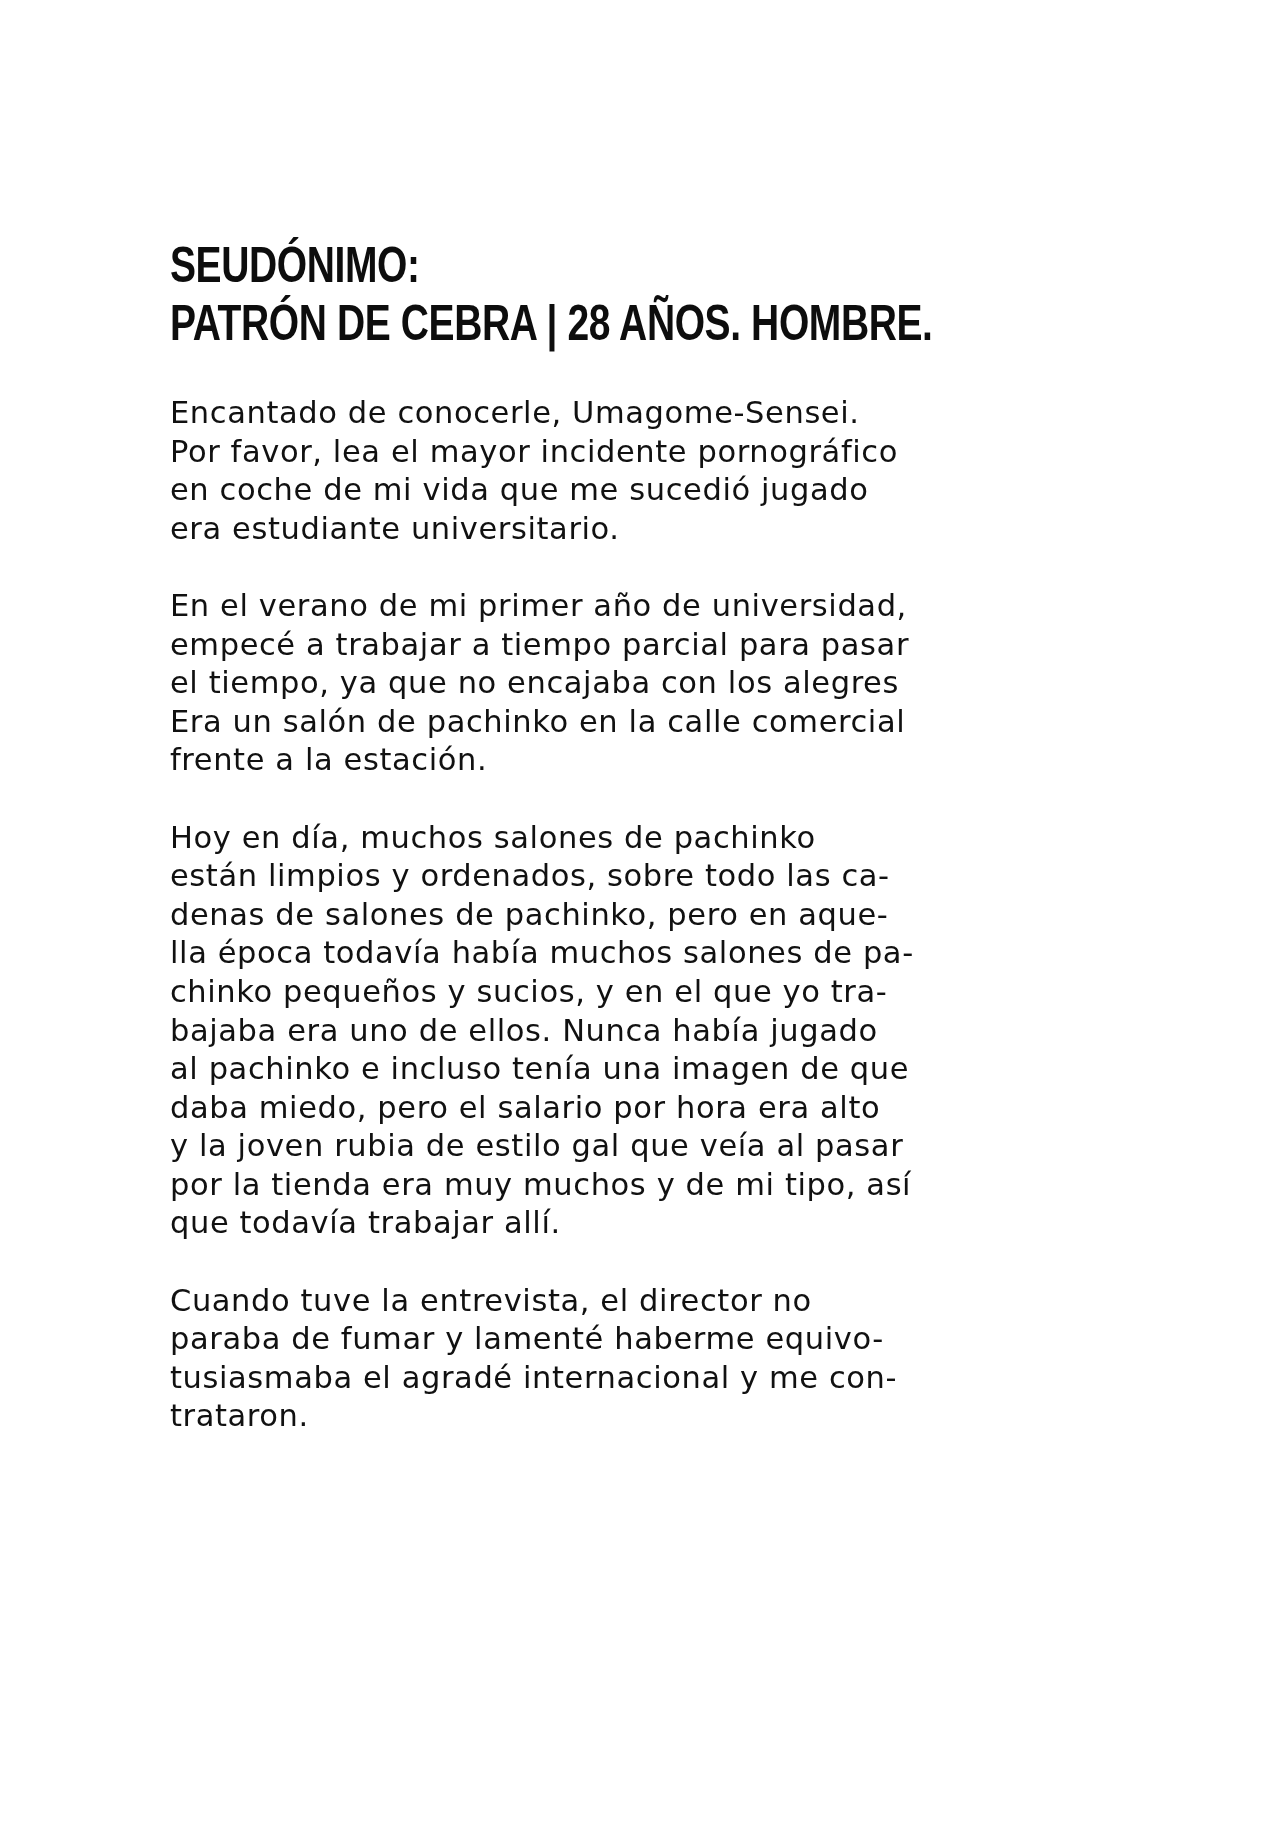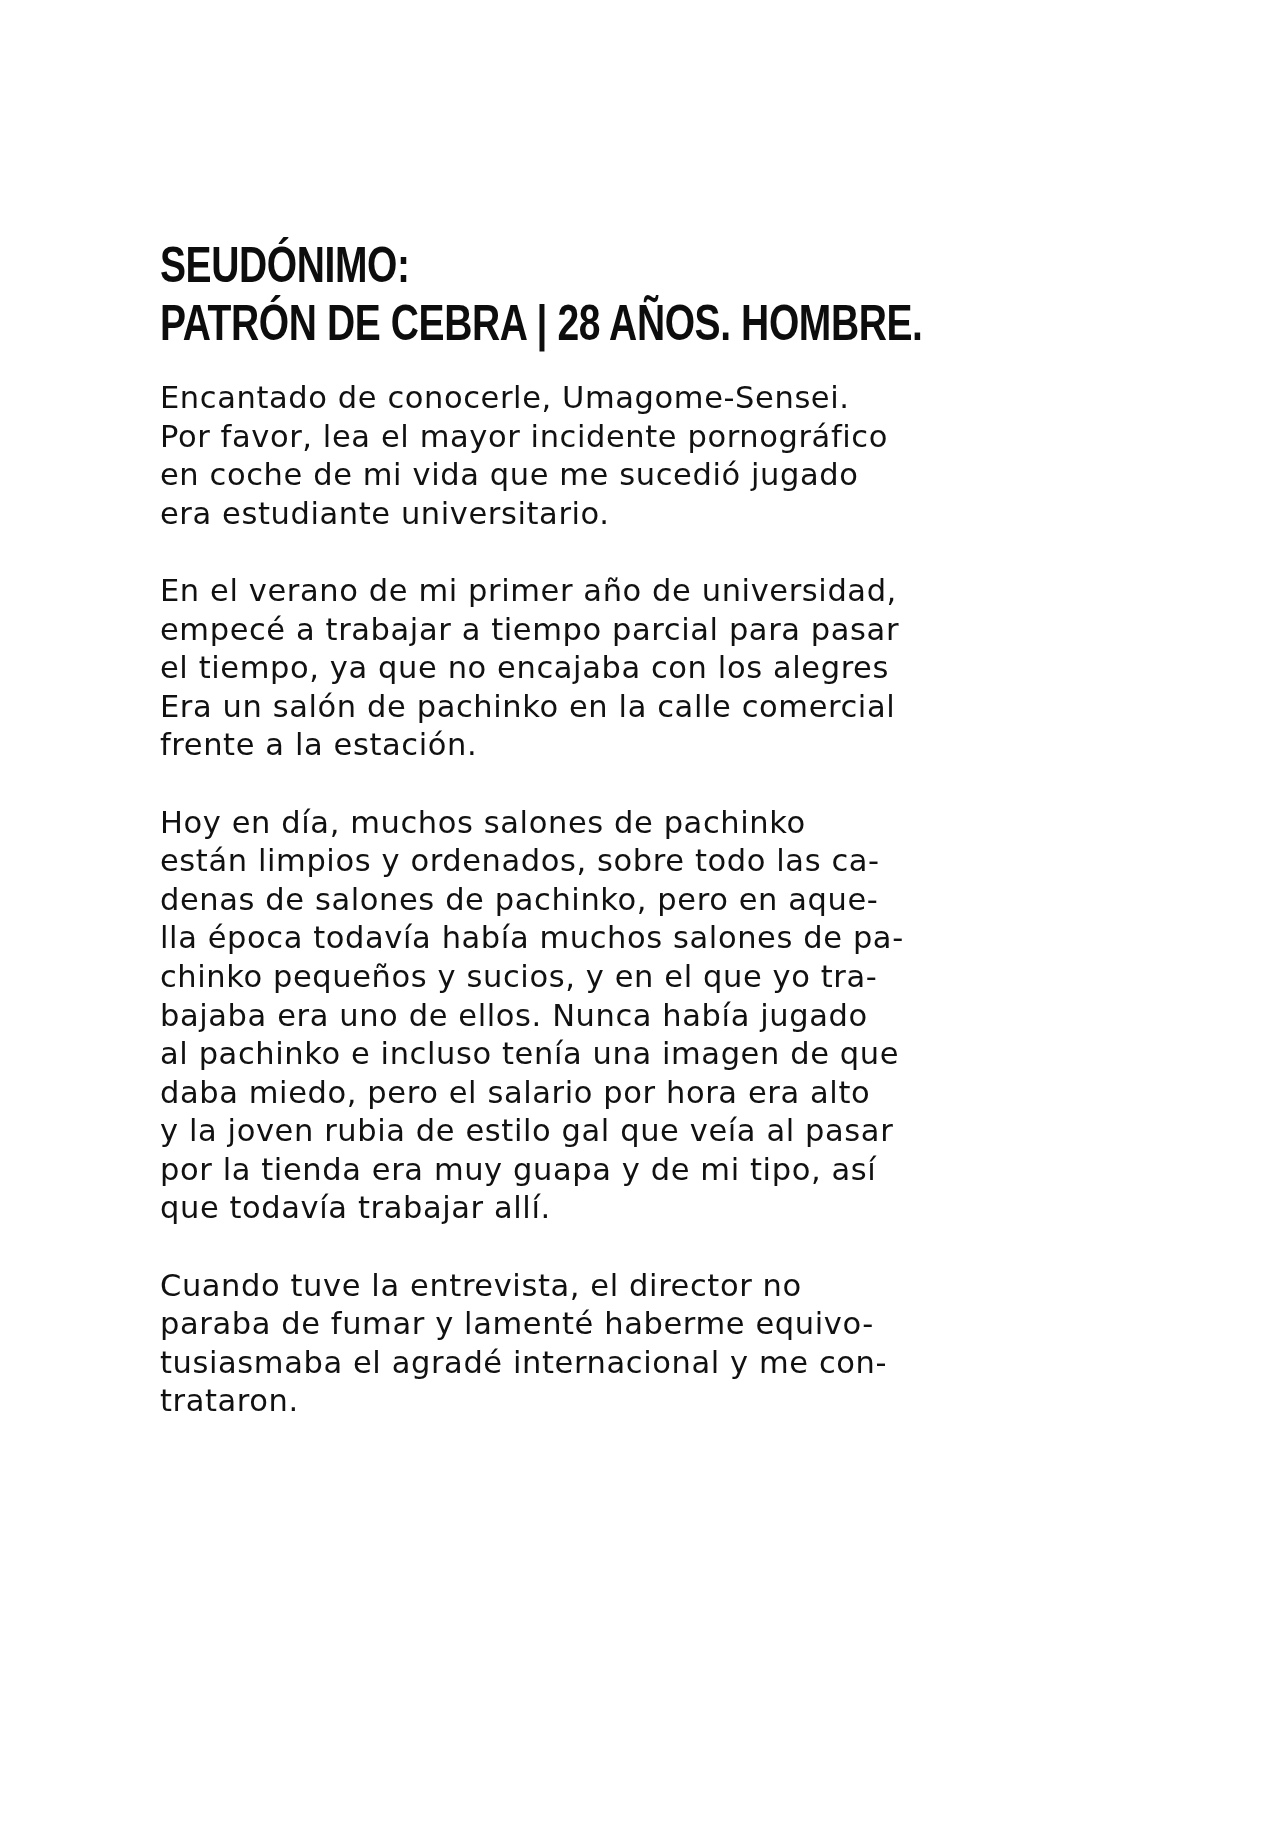--- a/index.html
+++ b/index.html
@@ -9,42 +9,42 @@
     }
     body {
       width: 1280px;
       height: 1821px;
       position: relative;
       overflow: hidden;
       color: #111111;
     }
     .page {
       position: absolute;
-      left: 160px;
+      left: 170px;
       top: 236px;
       width: 1000px;
     }
     .heading {
       margin: 0;
       font-family: "Liberation Sans", sans-serif;
       font-weight: bold;
       font-size: 50px;
       line-height: 58px;
       letter-spacing: -0.5px;
       text-transform: uppercase;
       transform: scaleX(0.78);
       transform-origin: left top;
       white-space: nowrap;
       color: #0d0d0d;
     }
     .heading .hline {
       display: block;
     }
     .body-text {
-      margin-top: 27px;
+      margin-top: 42px;
       font-family: "DejaVu Sans", sans-serif;
       font-size: 30.5px;
       line-height: 38.6px;
       color: #111111;
       letter-spacing: 0.6px;
     }
     .para {
       margin: 0 0 38.6px 0;
     }
     .para .line {
@@ -82,21 +82,21 @@
     <p class="para">
       <span class="line">Hoy en día, muchos salones de pachinko</span>
       <span class="line">están limpios y ordenados, sobre todo las ca-</span>
       <span class="line">denas de salones de pachinko, pero en aque-</span>
       <span class="line">lla época todavía había muchos salones de pa-</span>
       <span class="line">chinko pequeños y sucios, y en el que yo tra-</span>
       <span class="line">bajaba era uno de ellos. Nunca había jugado</span>
       <span class="line">al pachinko e incluso tenía una imagen de que</span>
       <span class="line">daba miedo, pero el salario por hora era alto</span>
       <span class="line">y la joven rubia de estilo gal que veía al pasar</span>
-      <span class="line">por la tienda era muy guapa y de mi tipo, así</span>
+      <span class="line">por la tienda era muy muchos y de mi tipo, así</span>
       <span class="line">que todavía trabajar allí.</span>
     </p>
 
     <p class="para">
       <span class="line">Cuando tuve la entrevista, el director no</span>
       <span class="line">paraba de fumar y lamenté haberme equivo-</span>
       <span class="line">tusiasmaba el agradé internacional y me con-</span>
       <span class="line">trataron.</span>
     </p>
 

